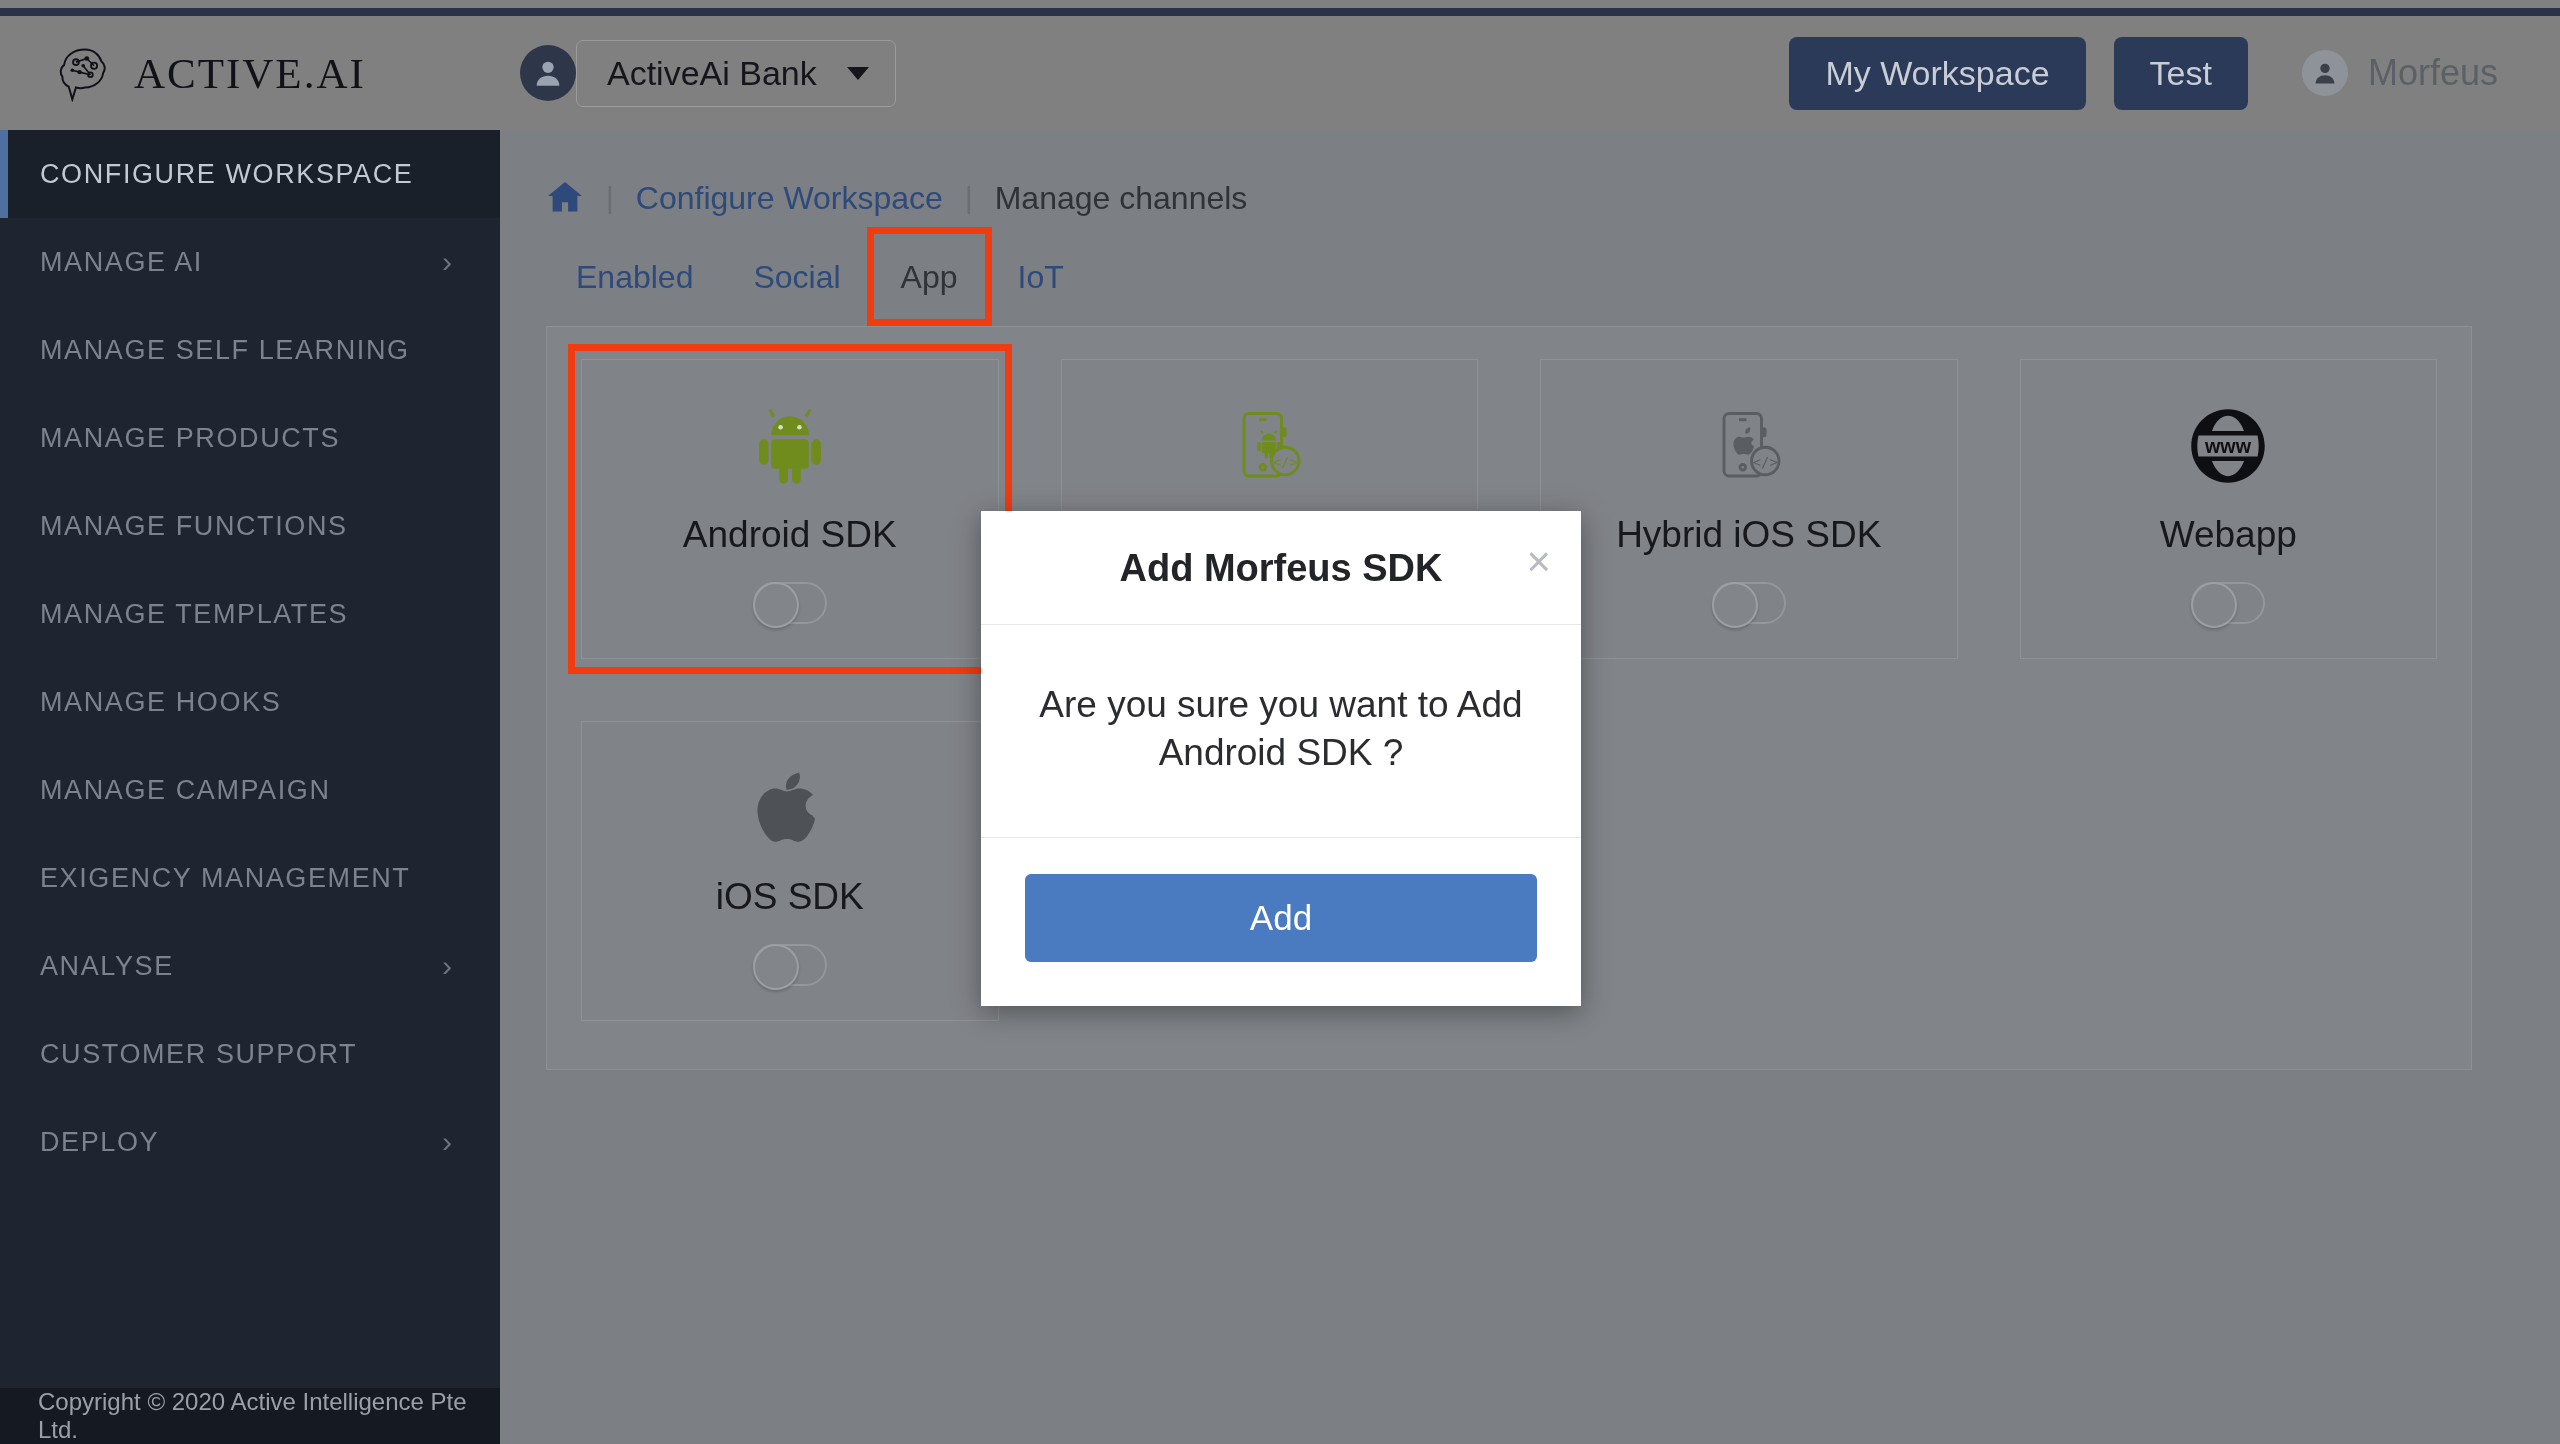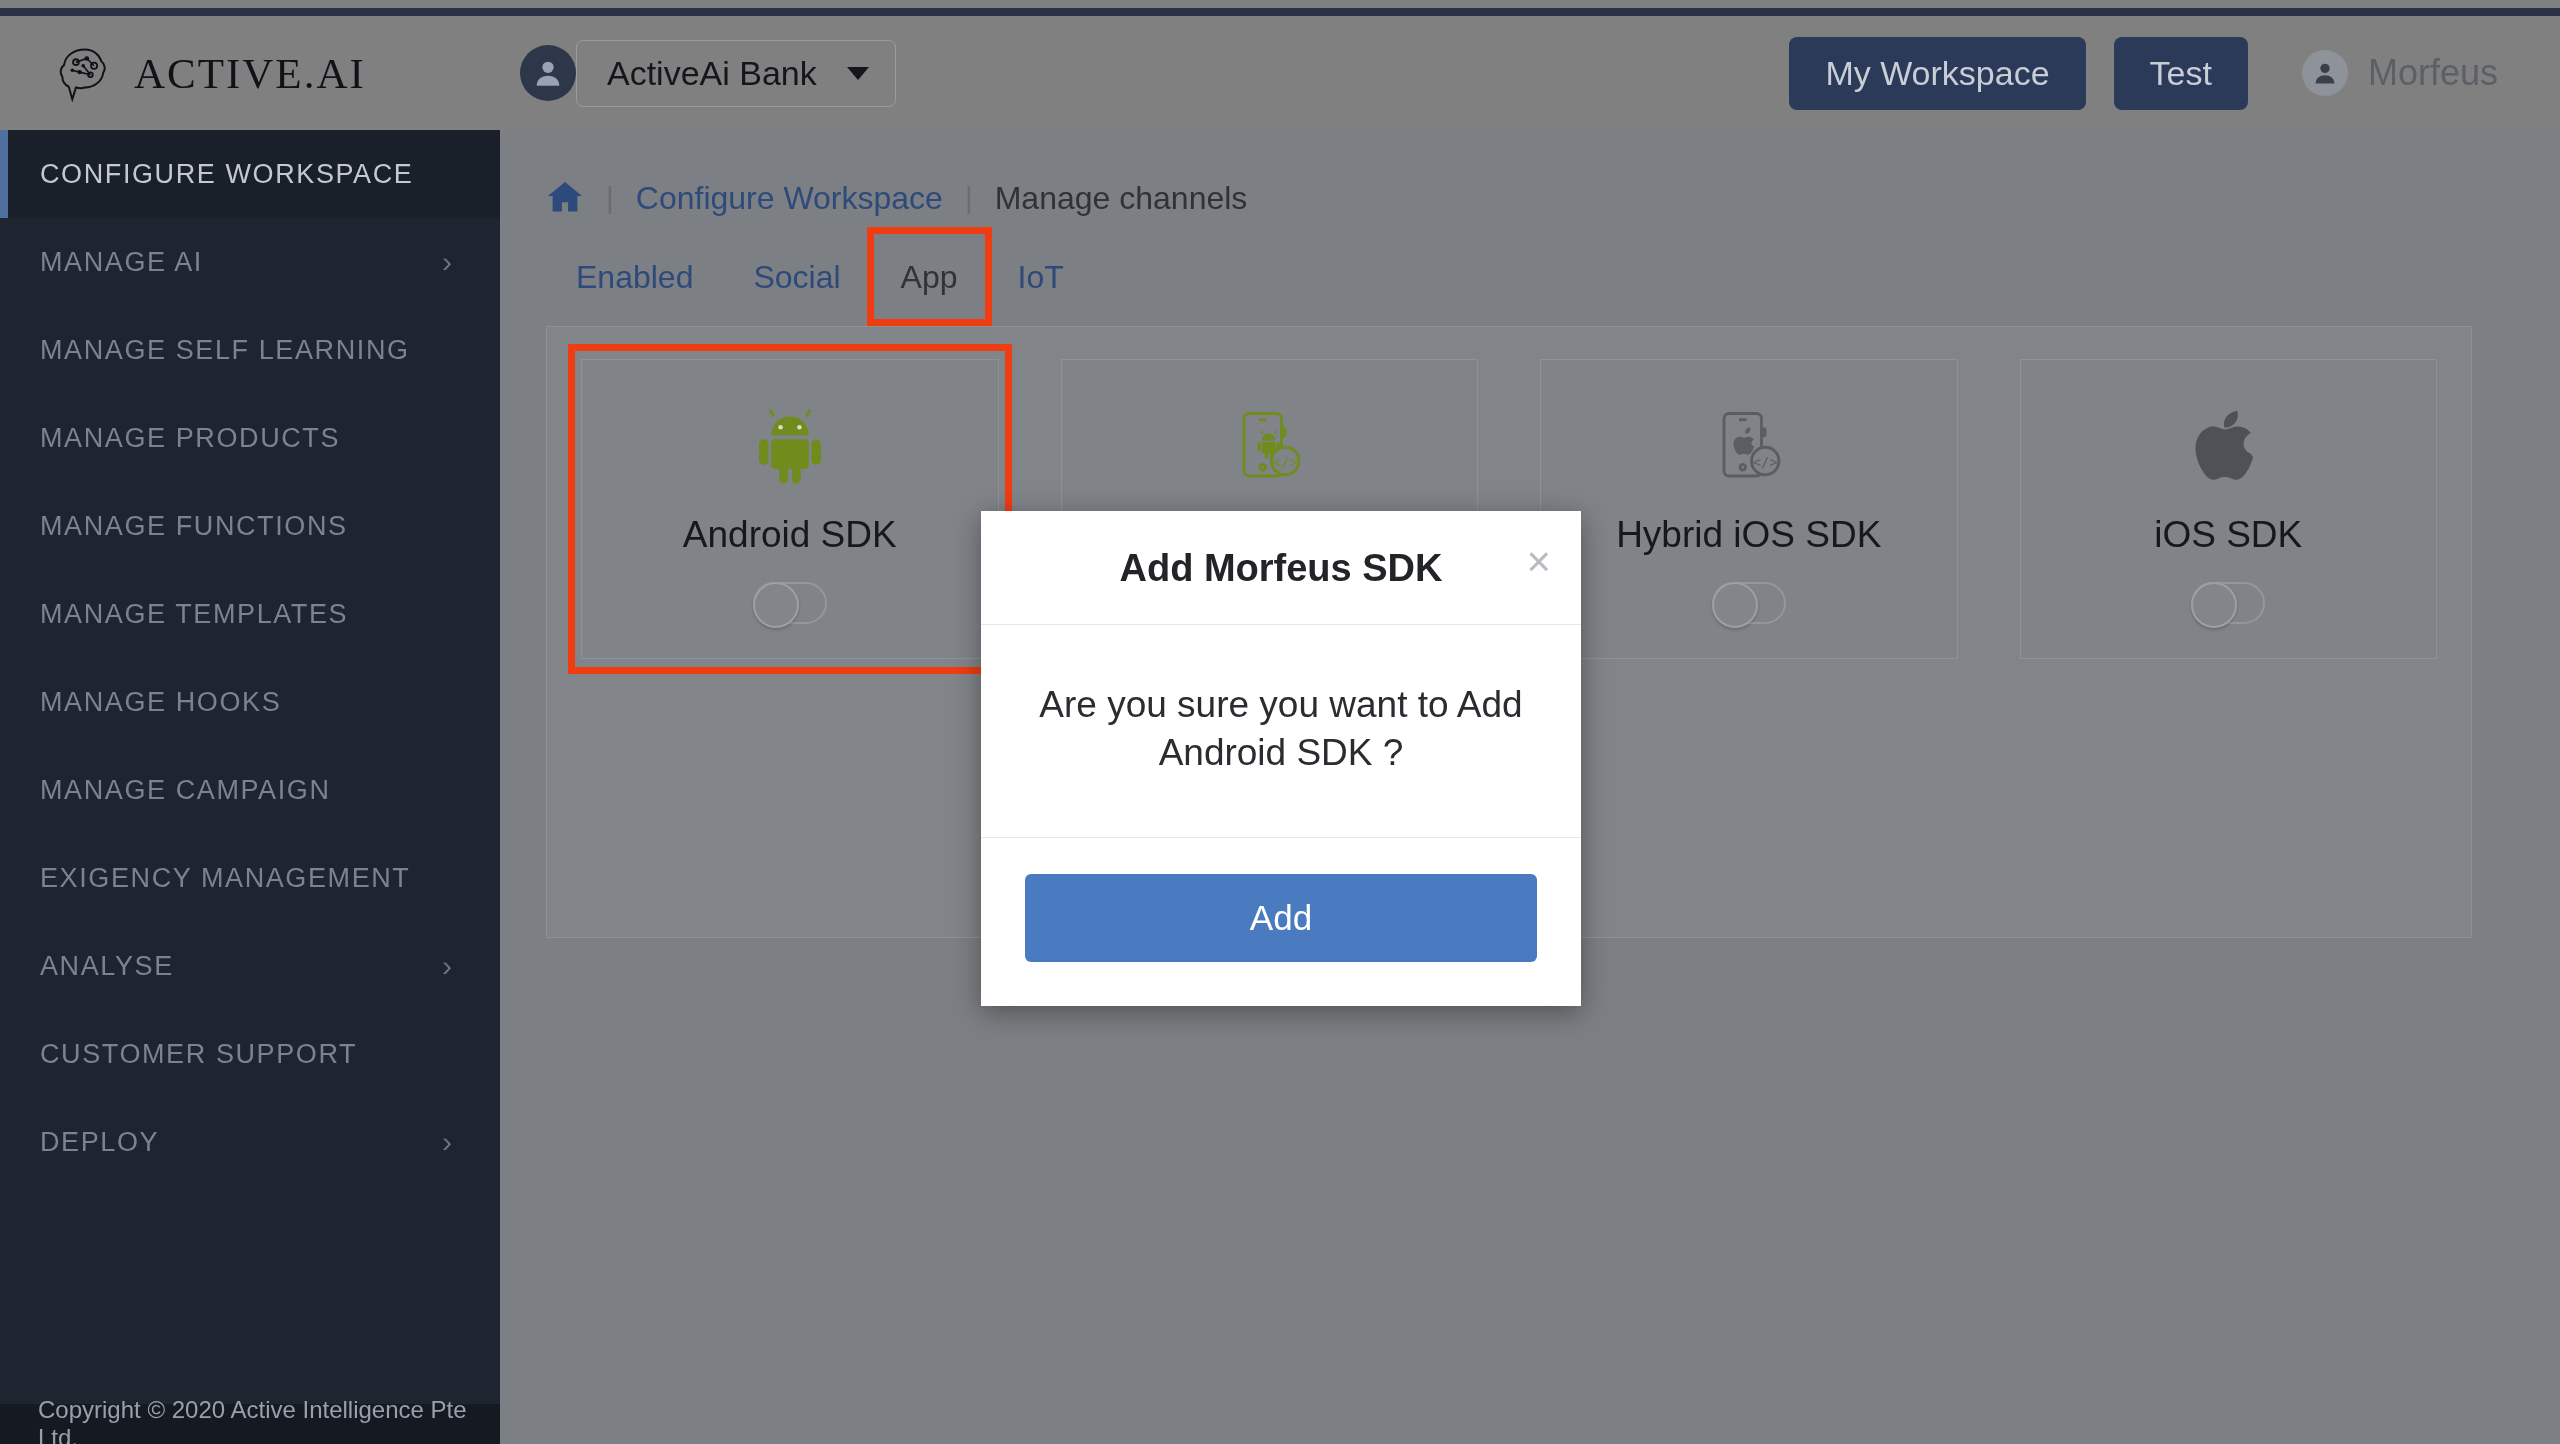--- a/index.html
+++ b/index.html
@@ -81,21 +81,21 @@
     font-size: 27px; letter-spacing: 1.6px; color: #7d838e; white-space: nowrap;
   }
   .nav-item.active { background: #1a202a; }
   .nav-item.active::before {
     content: ""; position: absolute; left: 0; top: 0; bottom: 0;
     width: 8px; background: #4f6f9e;
   }
   .nav-item.active .label { color: #c4c9d1; }
   .nav-chev { margin-left: auto; color: #6b7280; font-size: 30px; line-height: 1; }
   .footer-bar {
-    margin-top: auto; height: 40px; background: #151a22;
+    margin-top: auto; height: 56px; background: #151a22;
     display: flex; align-items: center; padding-left: 38px;
   }
   .footer-bar span { font-size: 24px; color: #9aa0aa; }
 
   
   .main {
     position: absolute; top: 130px; left: 500px; right: 0; bottom: 0;
     background: #7c7f83;
   }
   .breadcrumb {
@@ -365,20 +365,32 @@
       </g>
       <circle cx="45" cy="44" r="11" fill="#808388" stroke="#5a5d62" stroke-width="2.3"></circle>
       <text x="45" y="49" font-size="11" fill="#5a5d62" text-anchor="middle" font-family="monospace">&lt;/&gt;</text>
     </svg>
             </div>
             <div class="card-title">Hybrid iOS SDK</div>
             <div class="toggle"></div>
           </div>
           <div class="card">
             <div class="card-icon">
+              <svg viewBox="0 0 64 64" width="84" height="84" xmlns="http://www.w3.org/2000/svg">
+      <g fill="#0e0f12">
+        <path d="M32 4C16.5 4 4 16.5 4 32s12.5 28 28 28 28-12.5 28-28S47.5 4 32 4zm0 5c5 0 9.6 4.4 12.2 11.5H19.8C22.4 13.4 27 9 32 9zM9.5 24h45c.6 2.5.9 5.2.9 8s-.3 5.5-.9 8h-45c-.6-2.5-.9-5.2-.9-8s.3-5.5.9-8zM32 55c-5 0-9.6-4.4-12.2-11.5h24.4C41.6 50.6 37 55 32 55z"></path>
+        <text x="32" y="37" font-size="15" font-weight="bold" fill="#0e0f12" text-anchor="middle" font-family="sans-serif">www</text>
+      </g>
+              </svg>
+            </div>
+            <div class="card-title">Webapp</div>
+            <div class="toggle"></div>
+          </div>
+          <div class="card">
+            <div class="card-icon">
               <svg viewBox="0 0 64 64" width="80" height="80" xmlns="http://www.w3.org/2000/svg">
       <g fill="#4e5257">
         <path d="M38 13c2.2-3 2.3-7 1.3-9.2-3 .3-6.6 2.2-8.7 5-1.9 2.4-2.4 6.2-1.3 8.5 3.3.3 6.6-1.5 8.7-4.3z"></path>
         <path d="M50 38c-6.8-2.6-8-12 .4-16.4-3.4-4.3-8.2-5.2-10.6-5.2-4.5 0-7 2.3-10 2.3-3.2 0-5.8-2.3-9.7-2.3C14.3 16.4 6 22.4 6 34c0 10.6 8 25 14.2 25 3.4 0 4.7-2.2 9.3-2.2 4.6 0 5.6 2.2 9.4 2.2C45 59 51 46.7 52 40.6c-.7-.8-1.4-1.7-2-2.6z"></path>
       </g>
               </svg>
             </div>
             <div class="card-title">iOS SDK</div>
             <div class="toggle"></div>
           </div>

